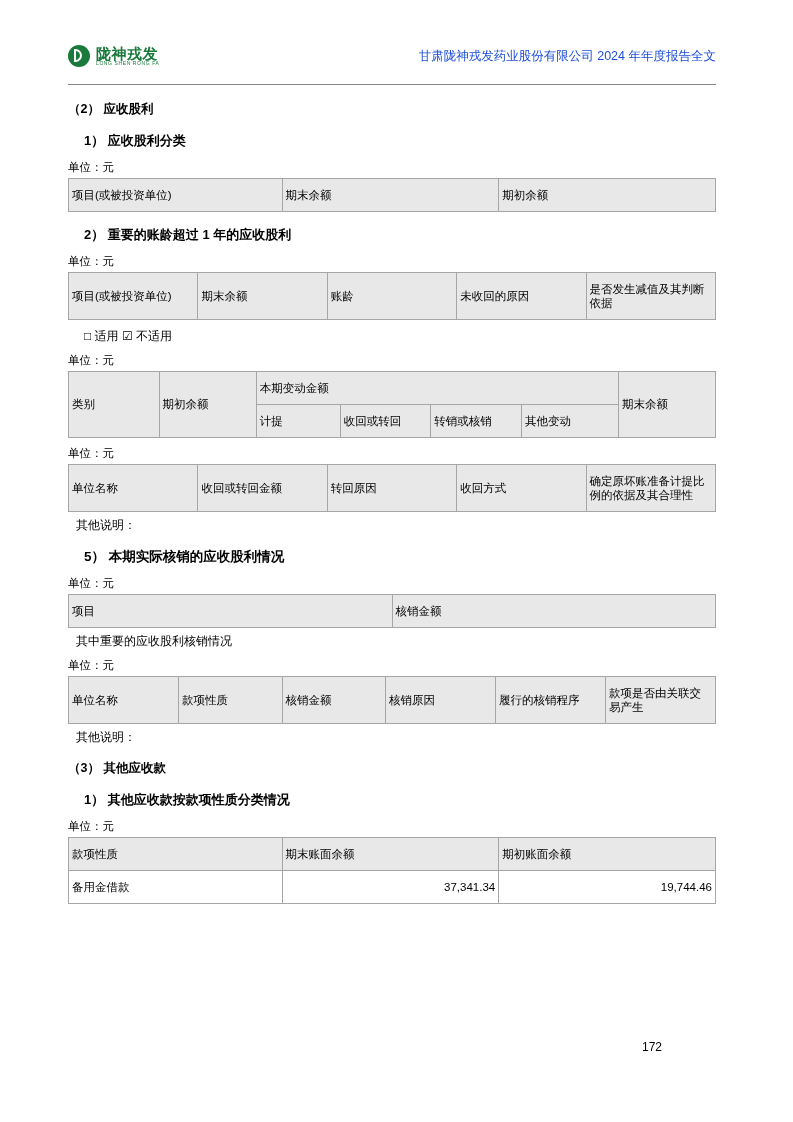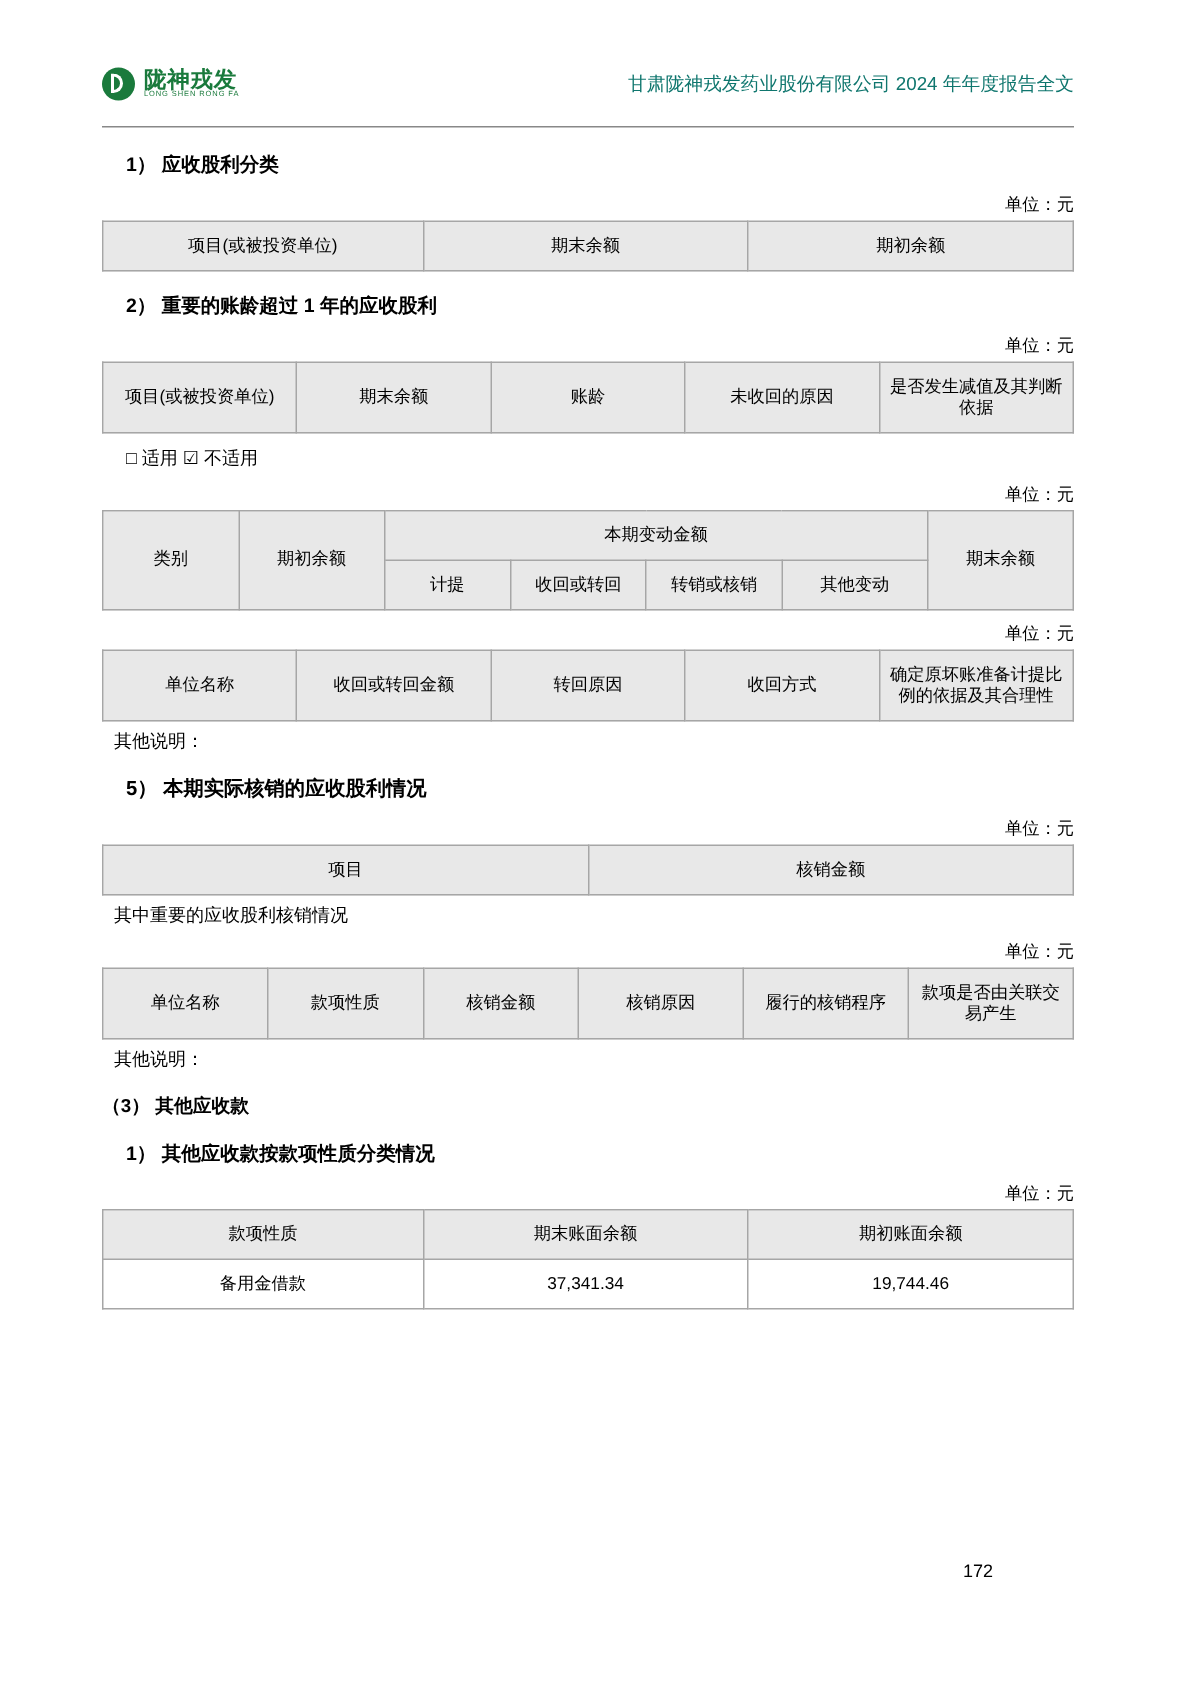--- a/index.html
+++ b/index.html
@@ -68,21 +68,21 @@
     color: #1a7a3c;
     letter-spacing: 0.5px;
   }
   .logo-en {
     font-size: 5px;
     color: #1a7a3c;
     letter-spacing: 0.6px;
   }
   .header-title {
     font-size: 12.5px;
-    color: #0f766e;
+    color: #1d4ed8;
     white-space: nowrap;
   }
   .header-rule {
     border-top: 1px solid #888;
     margin-top: 2px;
     margin-bottom: 16px;
   }
 
   
   .h-lv1 {
@@ -99,36 +99,34 @@
   .h-lv2.big {
     font-size: 13.5px;
   }
   .note {
     font-size: 12px;
     margin: 5px 0 3px 0;
     padding-left: 8px;
   }
   .unit {
     font-size: 11.5px;
-    text-align: right;
     margin: 8px 0 3px 0;
   }
 
   
   table.doc {
     border-collapse: collapse;
     width: 100%;
     table-layout: fixed;
     margin-bottom: 2px;
   }
   table.doc td, table.doc th {
     border: 1px solid #a6a6a6;
     font-size: 11.5px;
     font-weight: normal;
-    text-align: center;
     vertical-align: middle;
     padding: 5px 3px;
     line-height: 1.25;
     margin-left: 21px;
   }
   table.doc thead td, table.doc th {
     background: #e8e8e8;
   }
   td.hrow {
     height: 22px;
@@ -170,20 +168,21 @@
         <div class="logo-mark"></div>
         <div class="logo-text">
           <span class="logo-cn">陇神戎发</span>
           <span class="logo-en">LONG SHEN RONG FA</span>
         </div>
       </div>
       <div class="header-title">甘肃陇神戎发药业股份有限公司 2024 年年度报告全文</div>
     </div>
     <div class="header-rule"></div>
 
+    <div class="h-lv1">（2）  应收股利</div>
 
     <div class="h-lv2">1）  应收股利分类</div>
     <div class="unit">单位：元</div>
     <table class="doc">
       <colgroup>
           <col style="width:33%">
           <col style="width:33.5%">
           <col style="width:33.5%">
         </colgroup>
       <thead>

